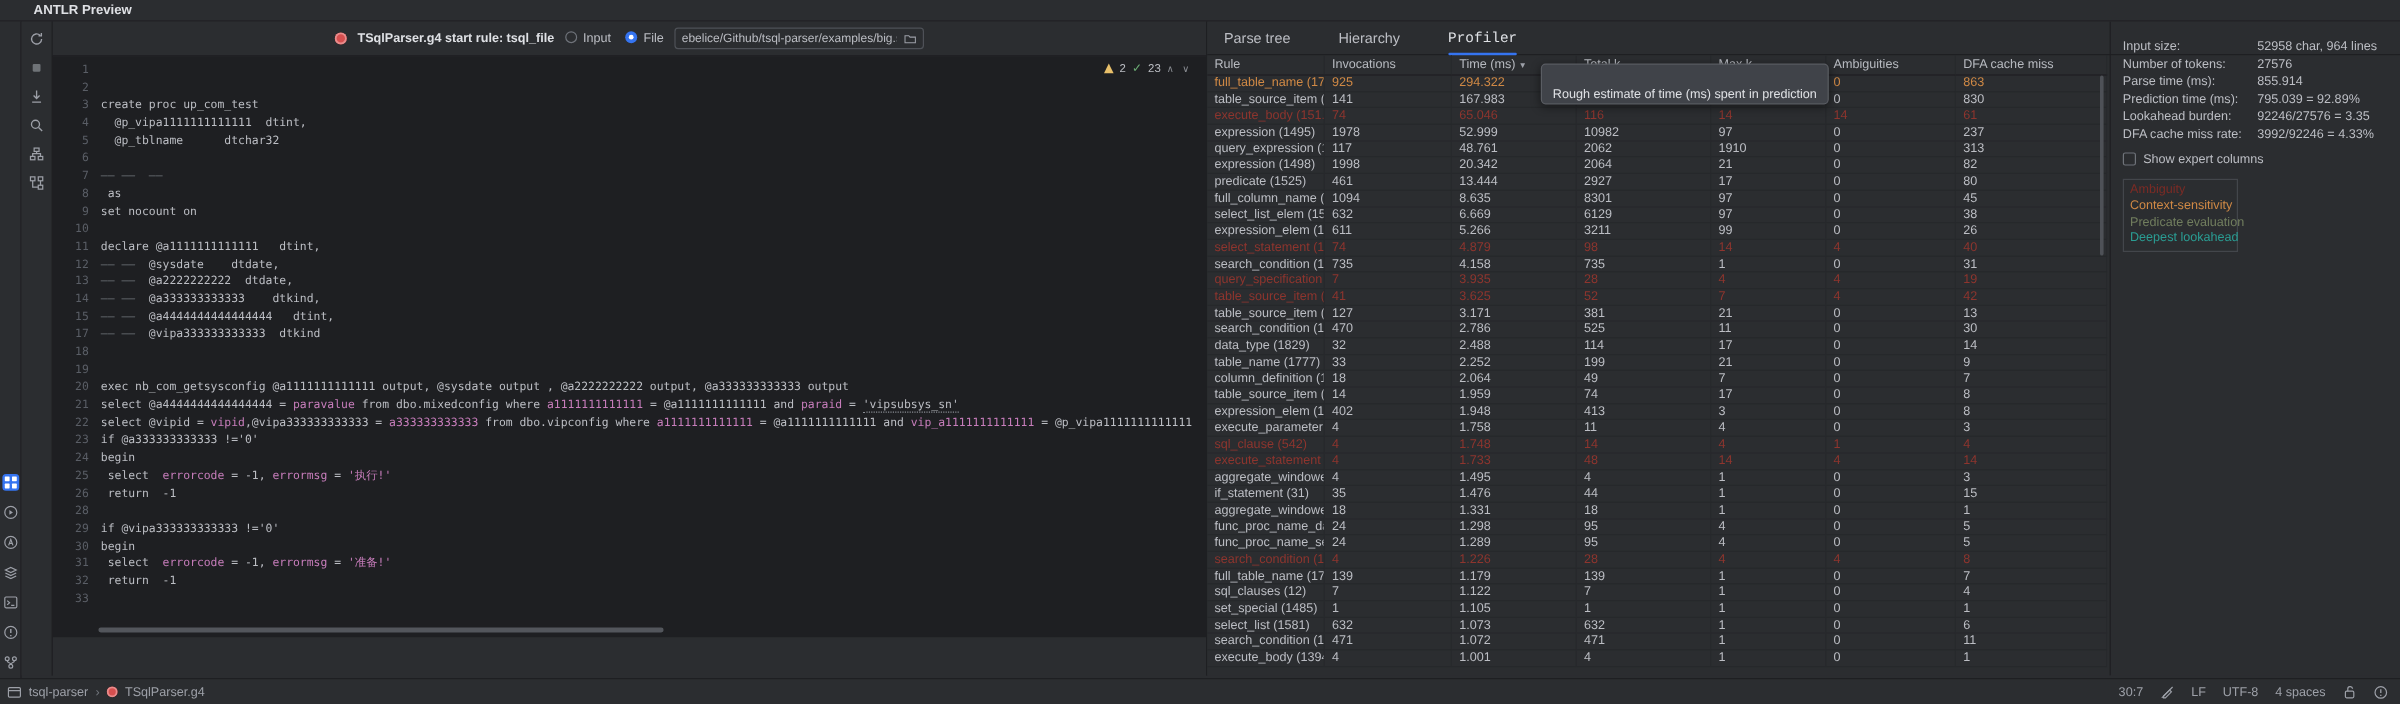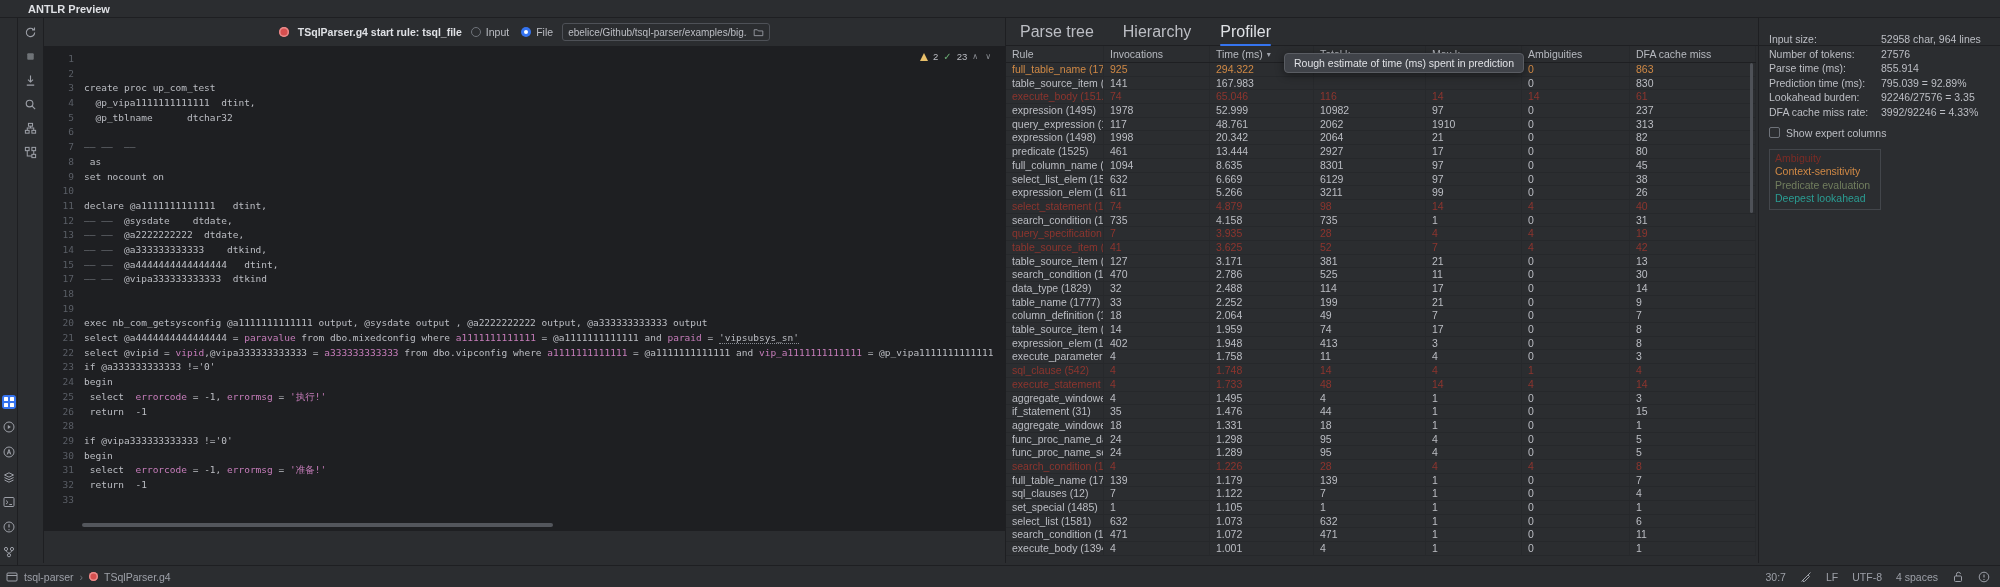--- a/index.html
+++ b/index.html
@@ -22,21 +22,21 @@
   #toolcol { left:18px; top:18px; width:26px; height:545px; background:#2b2d30; border-right:1px solid #1e1f22;
     display:flex; flex-direction:column; align-items:center; gap:9px; padding-top:7px; }
   .tc-ico { width:15px; height:15px; display:flex; align-items:center; justify-content:center; }
   .tc-ico svg { width:13px; height:13px; }
 
   
   #ptoolbar { left:44px; top:18px; width:961px; height:29px; background:#2b2d30; border-bottom:1px solid #1e1f22;
     display:flex; align-items:center; justify-content:center; gap:9px; font-size:10.5px; }
   .antlr-ico { width:10px; height:10px; border-radius:50%; background:#d64f4f; box-shadow:inset 0 0 0 1.5px #e88c8c; flex:0 0 auto; }
   #grammar-label { font-weight:bold; color:#dfe1e5; }
-  .radio-wrap { display:flex; align-items:center; gap:5px; }
+  .radio-wrap { display:flex; align-items:flex-start; gap:5px; }
   .radio { width:10px; height:10px; border-radius:50%; border:1px solid #6f737a; position:relative; }
   .radio.sel { border:none; background:#3574f0; }
   .radio.sel::after { content:""; position:absolute; left:3px; top:3px; width:4px; height:4px; border-radius:50%; background:#fff; }
   #file-field { display:flex; align-items:center; gap:6px; width:208px; height:18px; background:#2b2d30;
     border:1px solid #4e5157; border-radius:3px; padding:0 5px; font-size:10px; color:#bcbec4; }
   #file-field .path { flex:1; white-space:nowrap; overflow:hidden; }
   #file-field svg { width:11px; height:11px; flex:0 0 auto; }
 
   
   #editor { left:44px; top:47px; width:961px; height:484px; background:#1e1f22; overflow:hidden; }
@@ -53,46 +53,46 @@
   #inspections { position:absolute; top:4px; right:12px; display:flex; align-items:center; gap:5px; font-size:9.5px; color:#bcbec4; }
   .warn-tri { width:0; height:0; border-left:4.5px solid transparent; border-right:4.5px solid transparent; border-bottom:8px solid #e8bf6a; }
   .ok-check { color:#6aab73; font-size:10px; }
   .insp-chev { color:#8b8e94; font-size:8px; letter-spacing:2px; }
   #hscroll { position:absolute; left:38px; top:476px; width:471px; height:4px; border-radius:2px; background:#53565c; }
 
   
   #vsep { left:1005px; top:18px; width:1px; height:545px; background:#1e1f22; }
   #rpanel { left:1006px; top:18px; width:994px; height:545px; background:#2b2d30; overflow:hidden; }
   #tabs { position:absolute; left:0; top:0; width:100%; height:28px; border-bottom:1px solid #1e1f22;
-    display:flex; align-items:center; gap:29px; padding-left:14px; font-size:16px; }
+    display:flex; align-items:center; gap:40px; padding-left:14px; font-size:12px; }
   .tab { position:relative; color:#bcbec4; height:28px; display:flex; align-items:center; }
-  .tab.active { color:#dfe1e5; }
+  .tab.active { color:#dfe1e5;font-family:Liberation Mono, monospace; }
   .tab.active::after { content:""; position:absolute; left:0; right:0; bottom:0; height:2px; background:#3574f0; border-radius:1px; }
 
   #thead { position:absolute; left:0; top:28px; height:17px; width:750px; display:grid;
     grid-template-columns:98px 106px 104px 112px 96px 108px 126px; border-bottom:1px solid #1e1f22; font-size:10.5px; color:#b7bac0; }
   #thead .hc { padding-left:6px; display:flex; align-items:center; gap:4px; border-right:1px solid #27292c; overflow:hidden; white-space:nowrap; }
   .sort-arrow { color:#9da0a8; font-size:8px; }
   #tbody { position:absolute; left:0; top:45px; width:750px; height:500px; overflow:hidden; }
   .trow { display:grid; grid-template-columns:98px 106px 104px 112px 96px 108px 126px; height:13.7px; border-bottom:1px solid #26282b; font-size:10.5px; }
   .trow .tc { padding-left:6px; line-height:12.7px; border-right:1px solid #27292c; overflow:hidden; white-space:nowrap; color:#bcbec4; }
   .trow.orange .tc { color:#d08945; }
   .trow.red .tc { color:#8e352e; }
   #tscroll { position:absolute; left:744px; top:45px; width:3px; height:150px; border-radius:2px; background:#4e5157; }
-  #tooltip { position:absolute; left:278px; top:35px; height:20px; line-height:18px; padding:0 9px; background:#404349;
+  #tooltip { position:absolute; left:278px; top:35px; height:20px; line-height:18px; padding:16px 9px; background:#404349;
     border:1px solid #5a5d63; border-radius:4px; color:#dfe1e5; font-size:10.5px; white-space:nowrap; box-shadow:0 2px 8px rgba(0,0,0,.45); z-index:5;text-align:right; }
 
   #infosep { position:absolute; left:752px; top:0; width:1px; height:545px; background:#1e1f22; }
   #infopanel { position:absolute; left:757px; top:0; width:237px; height:545px; padding:14px 0 0 6px; font-size:10.5px; }
   .stat-row { display:flex; height:14.6px; line-height:14.6px; }
   .stat-row .sl { width:112px; color:#bcbec4; }
   .stat-row .sv { color:#bcbec4; }
   #expert-row { display:flex; gap:6px; margin-top:7px; height:14px; }
   #expert-cb { width:11px; height:11px; border:1px solid #6f737a; border-radius:2px; background:transparent; }
-  #legend { margin-top:8px; width:112px; border:1px solid #43464b; padding:2px 5px 3px 5px; }
+  #legend { margin-top:8px; width:96px; border:1px solid #43464b; padding:2px 5px 3px 5px; }
   .legend-item { height:13.5px; line-height:13.5px; font-size:10.5px; white-space:nowrap; }
 
   
   #statusbar { left:0; top:565px; width:2000px; height:22px; background:#2b2d30; border-top:1px solid #1e1f22;
     display:flex; align-items:center; justify-content:space-between; font-size:10.5px; color:#9da0a8; padding:0 10px 0 6px; }
   #sb-left { display:flex; align-items:center; gap:6px; }
   #sb-right { display:flex; align-items:center; gap:14px; }
   .sb-ico svg { width:12px; height:12px; display:block; }
   .crumb-sep { color:#6f737a; }
   .antlr-ico.small { width:9px; height:9px; }

